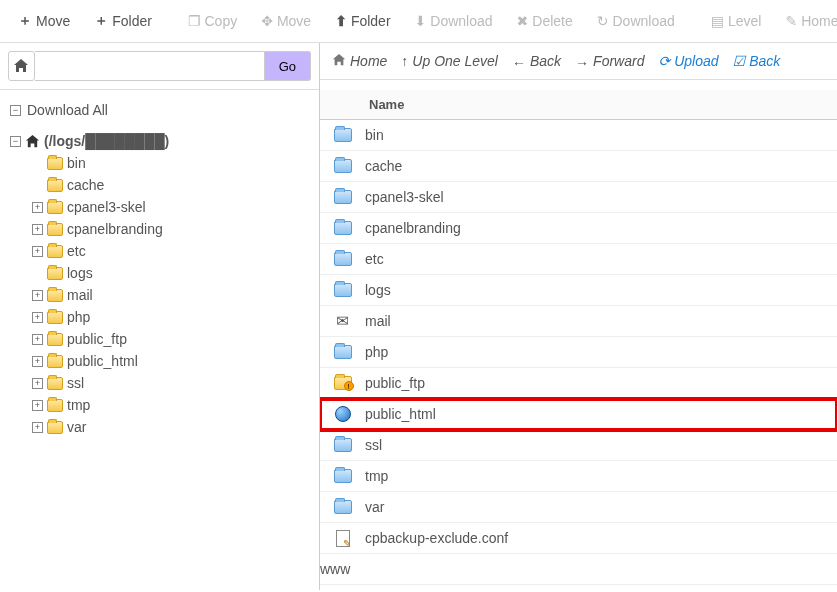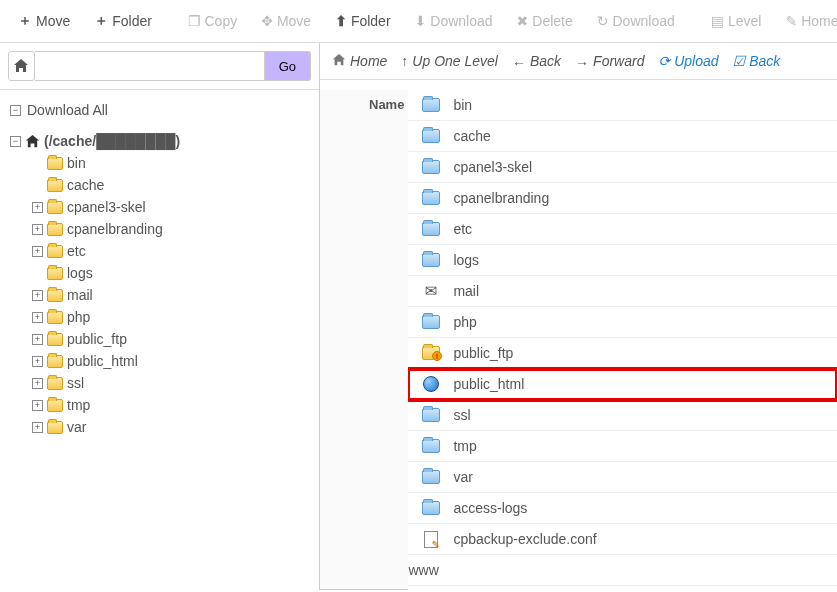--- a/index.html
+++ b/index.html
@@ -13,21 +13,21 @@
 
 
 .crumb-bar { display: flex; align-items: center; padding: 8px; border-bottom: 1px solid #ddd; }
 .crumb-home { width: 30px; height: 30px; display: flex; align-items: center; justify-content: center; border: 1px solid #ccc; border-radius: 3px; cursor: pointer; font-size: 16px; }
 .crumb-input { flex: 0 0 230px; height: 30px; border: 1px solid #ccc; border-left: none; padding: 0 6px; font-size: 13px; }
 .crumb-go { height: 30px; padding: 0 14px; border: 1px solid #ccc; border-left: none; background: #c4b5fd; cursor: pointer; font-size: 13px; border-radius: 0 3px 3px 0; }
 
 
 .main { display: flex; height: calc(592px - 92px); }
 .left { width: 320px; border-right: 1px solid #ccc; padding: 12px 10px; overflow: auto; }
-.right { flex: 1; display: flex; flex-direction: row; overflow: hidden; }
+.right { flex: 1; display: flex; flex-direction: column; overflow: hidden; }
 
 
 .collapse-all { display: flex; align-items: center; gap: 6px; cursor: pointer; margin-bottom: 12px; font-size: 14px; }
 .tree { list-style: none; }
 .tree-node { display: flex; align-items: center; gap: 4px; padding: 3px 0; cursor: pointer; font-size: 14px; }
 .toggle { width: 11px; height: 11px; border: 1px solid #888; display: inline-flex; align-items: center; justify-content: center; font-size: 9px; line-height: 1; color: #555; background: #fff; }
 .toggle.empty { border: none; width: 11px; }
 .children { list-style: none; padding-left: 22px; }
 .folder-icon { width: 16px; height: 13px; background: linear-gradient(#ffe9a8, #f5c94a); border: 1px solid #d4a017; border-radius: 2px; position: relative; }
 .folder-icon::before { content: ""; position: absolute; top: -3px; left: 0; width: 7px; height: 3px; background: #f5c94a; border: 1px solid #d4a017; border-bottom: none; border-radius: 2px 2px 0 0; }
@@ -164,21 +164,21 @@
     </div>
     <ul class="tree">
       <li>
         <div class="tree-node">
           <span class="toggle">−</span>
           <span class="home-ico">
               <svg width="15" height="15" viewBox="0 0 16 16">
                 <path fill="#333" d="M8 1 L1 7 H3 V14 H6 V10 H10 V14 H13 V7 H15 Z"></path>
               </svg>
             </span>
-          <b>(/cache/████████)</b>
+          <b>(/logs/████████)</b>
         </div>
         <ul class="children" id="tree-children">
             <li>
               <div class="tree-node">
                 <span class="toggle empty"></span>
                 <span class="folder-icon"></span>
                 <span>bin</span>
               </div>
             </li>
             <li>
@@ -351,26 +351,20 @@
           <div class="cell-name">tmp</div>
         </div>
         <div class="row">
           <div class="cell-icon">
             <span class="fld"></span>
           </div>
           <div class="cell-name">var</div>
         </div>
         <div class="row">
           <div class="cell-icon">
-            <span class="fld"></span>
-          </div>
-          <div class="cell-name">access-logs</div>
-        </div>
-        <div class="row">
-          <div class="cell-icon">
             <span class="doc-ico"></span>
           </div>
           <div class="cell-name">cpbackup-exclude.conf</div>
         </div>
         <div class="row">
           <div class="cell-name">www</div>
         </div>
       </div>
   </div>
 </div>

